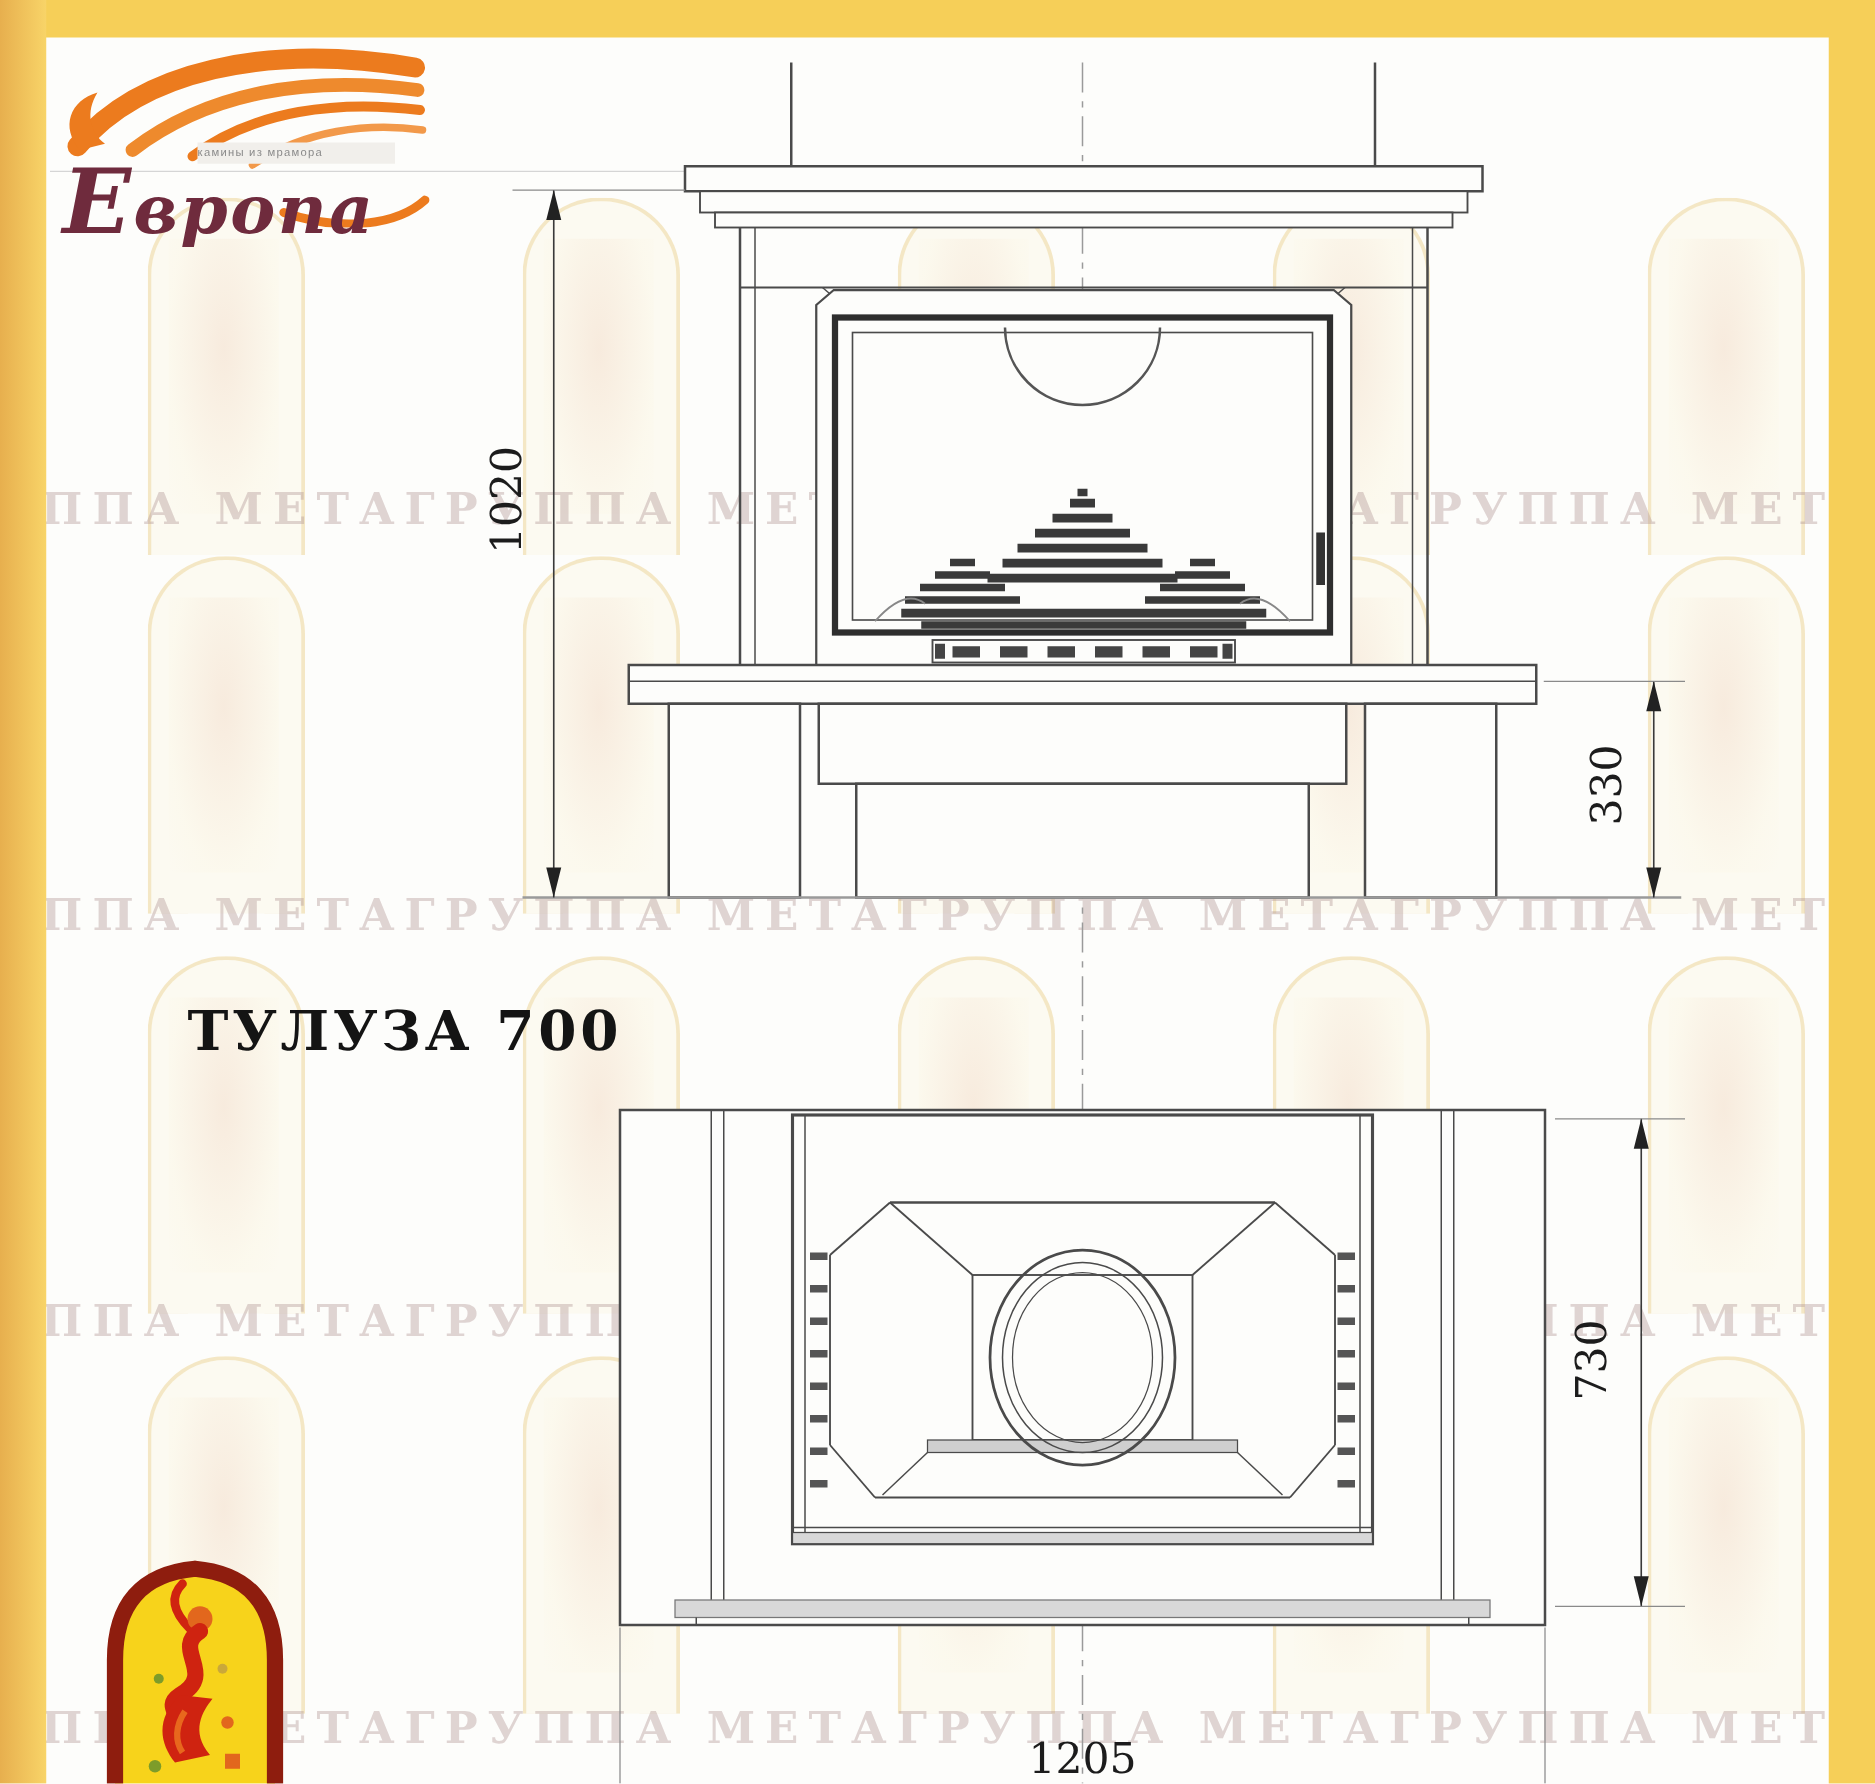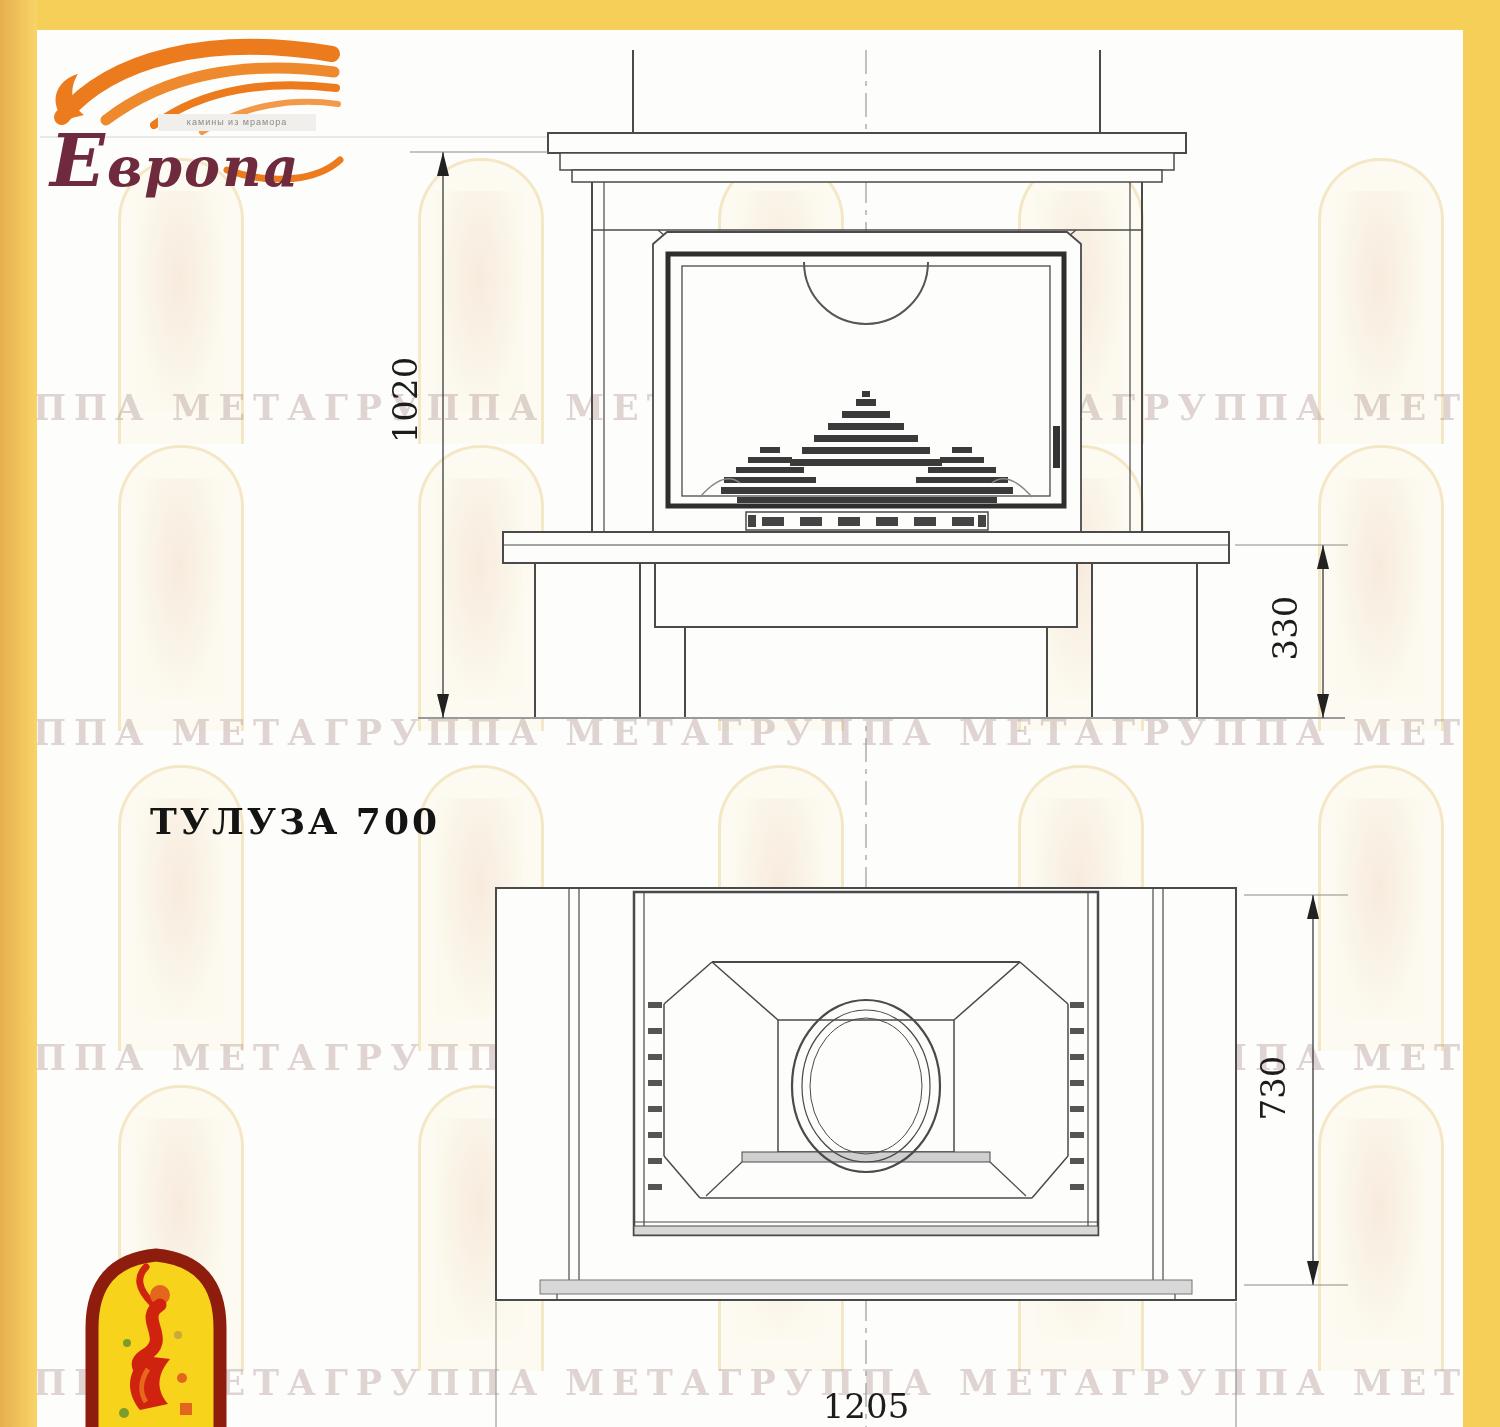--- a/index.html
+++ b/index.html
@@ -21,30 +21,30 @@
         background:radial-gradient(ellipse at 50% 40%, rgba(235,195,170,0.28), rgba(250,240,210,0.12) 70%, transparent);}
   
   .wmrow{position:absolute;left:-70px;width:1640px;height:46px;line-height:46px;z-index:2;
          font-family:"DejaVu Serif", serif;font-weight:bold;font-size:35px;letter-spacing:8px;
          color:rgba(178,150,150,0.40);white-space:nowrap;overflow:hidden;}
   
   .drawing{position:absolute;left:0;top:0;width:1500px;height:1427px;z-index:3;}
   .dimtext{font-family:"DejaVu Serif", serif;font-size:34px;fill:#1c1c1c;}
   
   .title{position:absolute;left:150px;top:800px;z-index:4;font-family:"DejaVu Serif", serif;
-         font-weight:bold;font-size:36px;letter-spacing:3px;color:#141414;text-align:center;}
+         font-weight:bold;font-size:44px;letter-spacing:3px;color:#141414;text-align:center;}
   
   .logo{position:absolute;left:42px;top:22px;width:320px;height:185px;z-index:5;}
   .logo svg{position:absolute;left:0;top:0;}
   .brand{position:absolute;left:8px;top:96px;font-family:"DejaVu Serif", serif;
          font-style:italic;font-weight:bold;font-size:54px;color:#6f2b3d;letter-spacing:2px;text-align:right;}
   .brand .cap{font-size:72px;}
   .tagline{position:absolute;left:116px;top:92px;width:158px;height:17px;background:#f1efeb;
            font-family:"Liberation Sans", sans-serif;font-size:9px;line-height:17px;
-           text-align:center;color:#8a8a8a;letter-spacing:1px;z-index:6;}
+           text-align:left;color:#8a8a8a;letter-spacing:1px;z-index:6;}
   
   .emblem{position:absolute;left:82px;top:1243px;width:148px;height:184px;overflow:hidden;z-index:5;}
 </style>
 </head>
 <body>
 
 <div class="page">
   <div class="content-bg"></div>
 
   <div id="arches">

